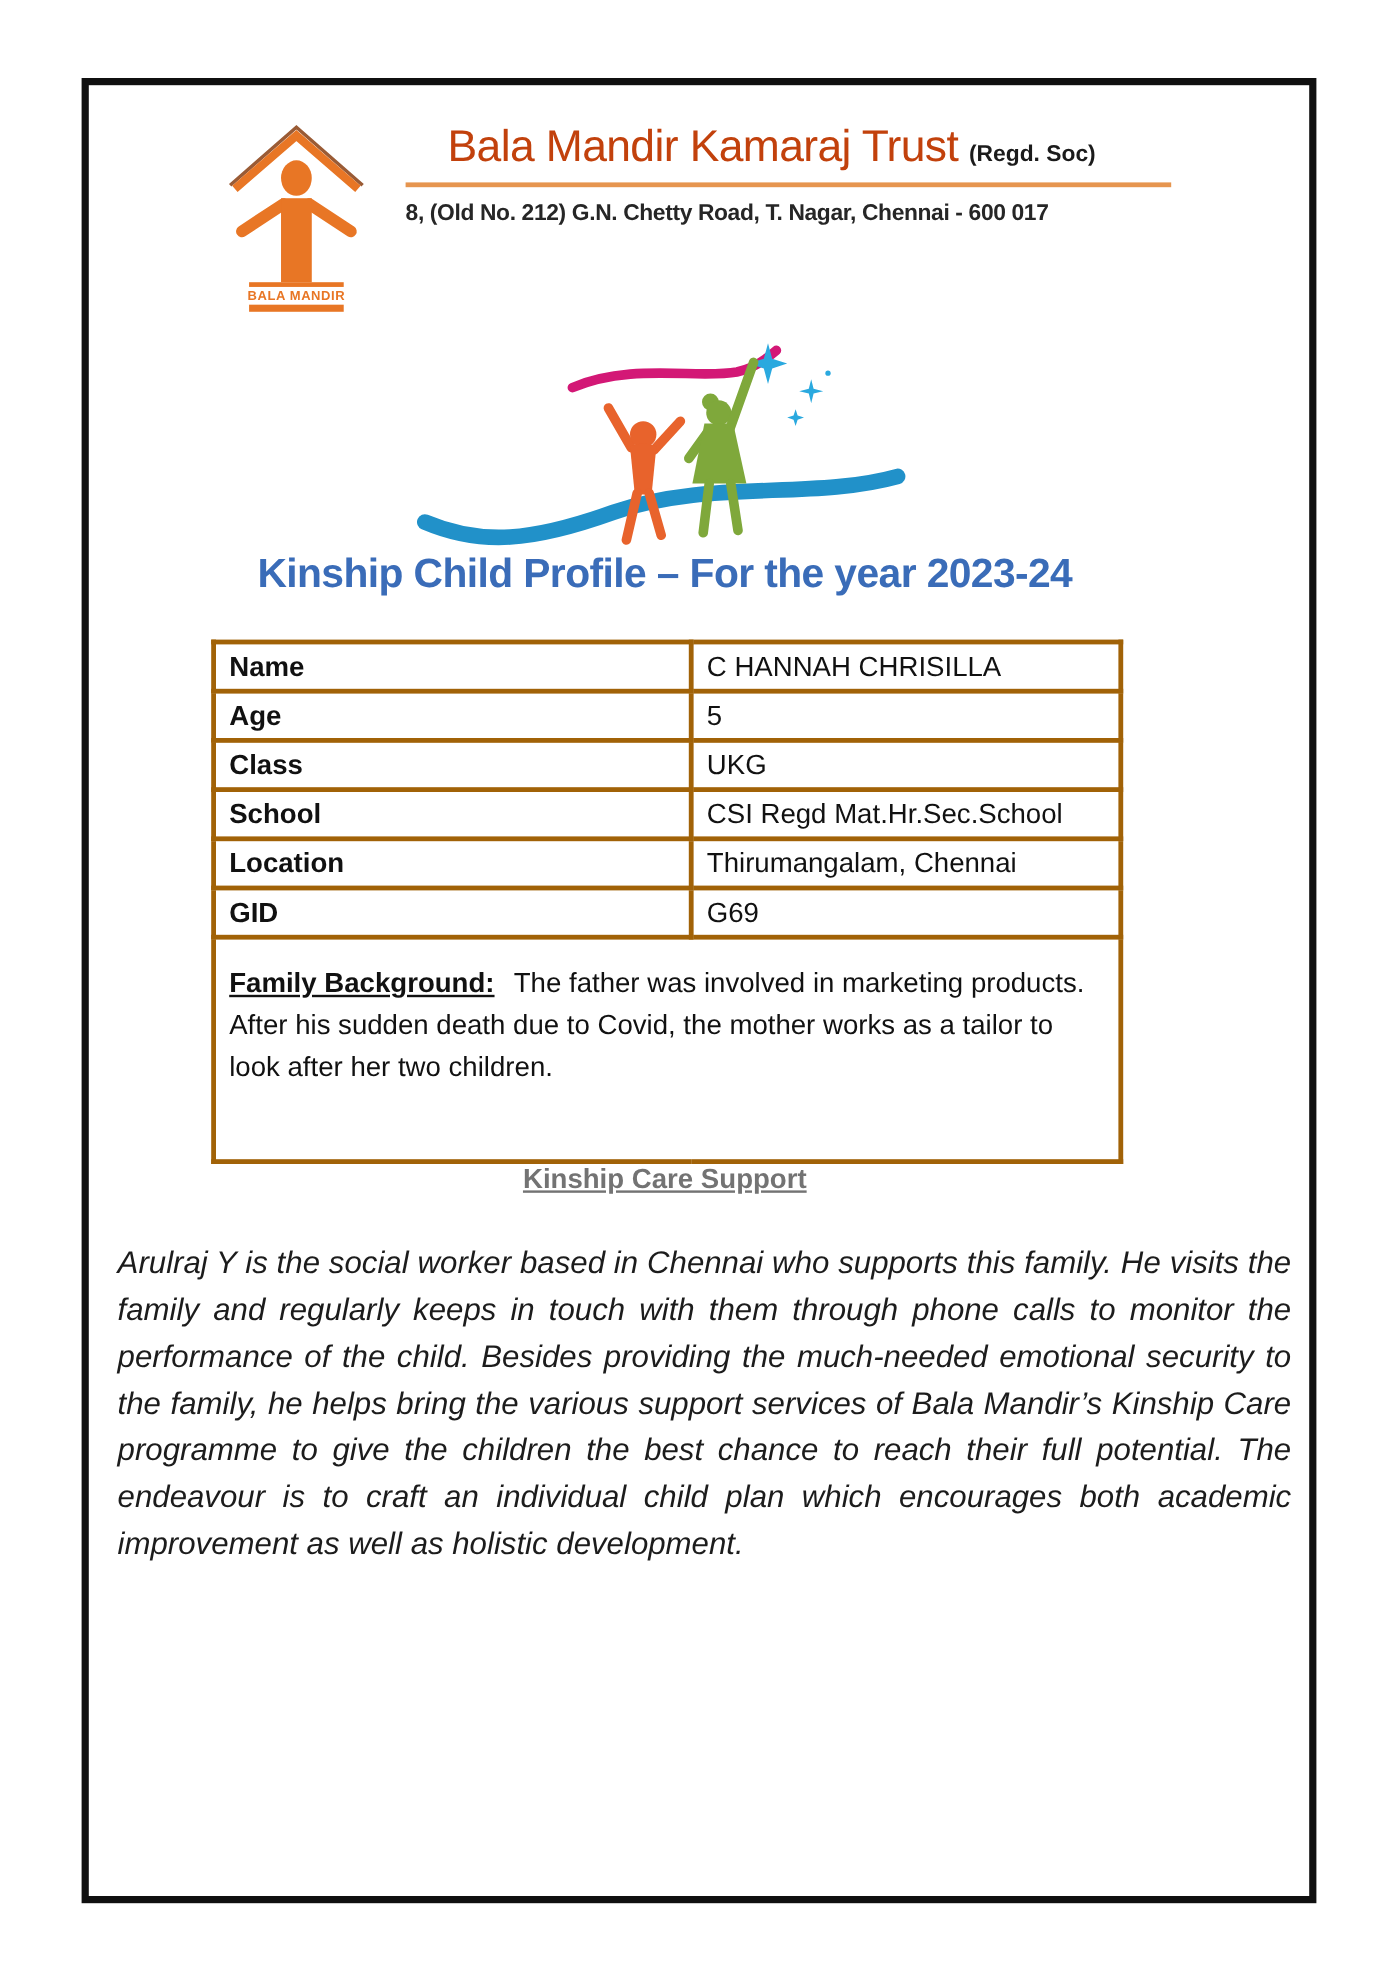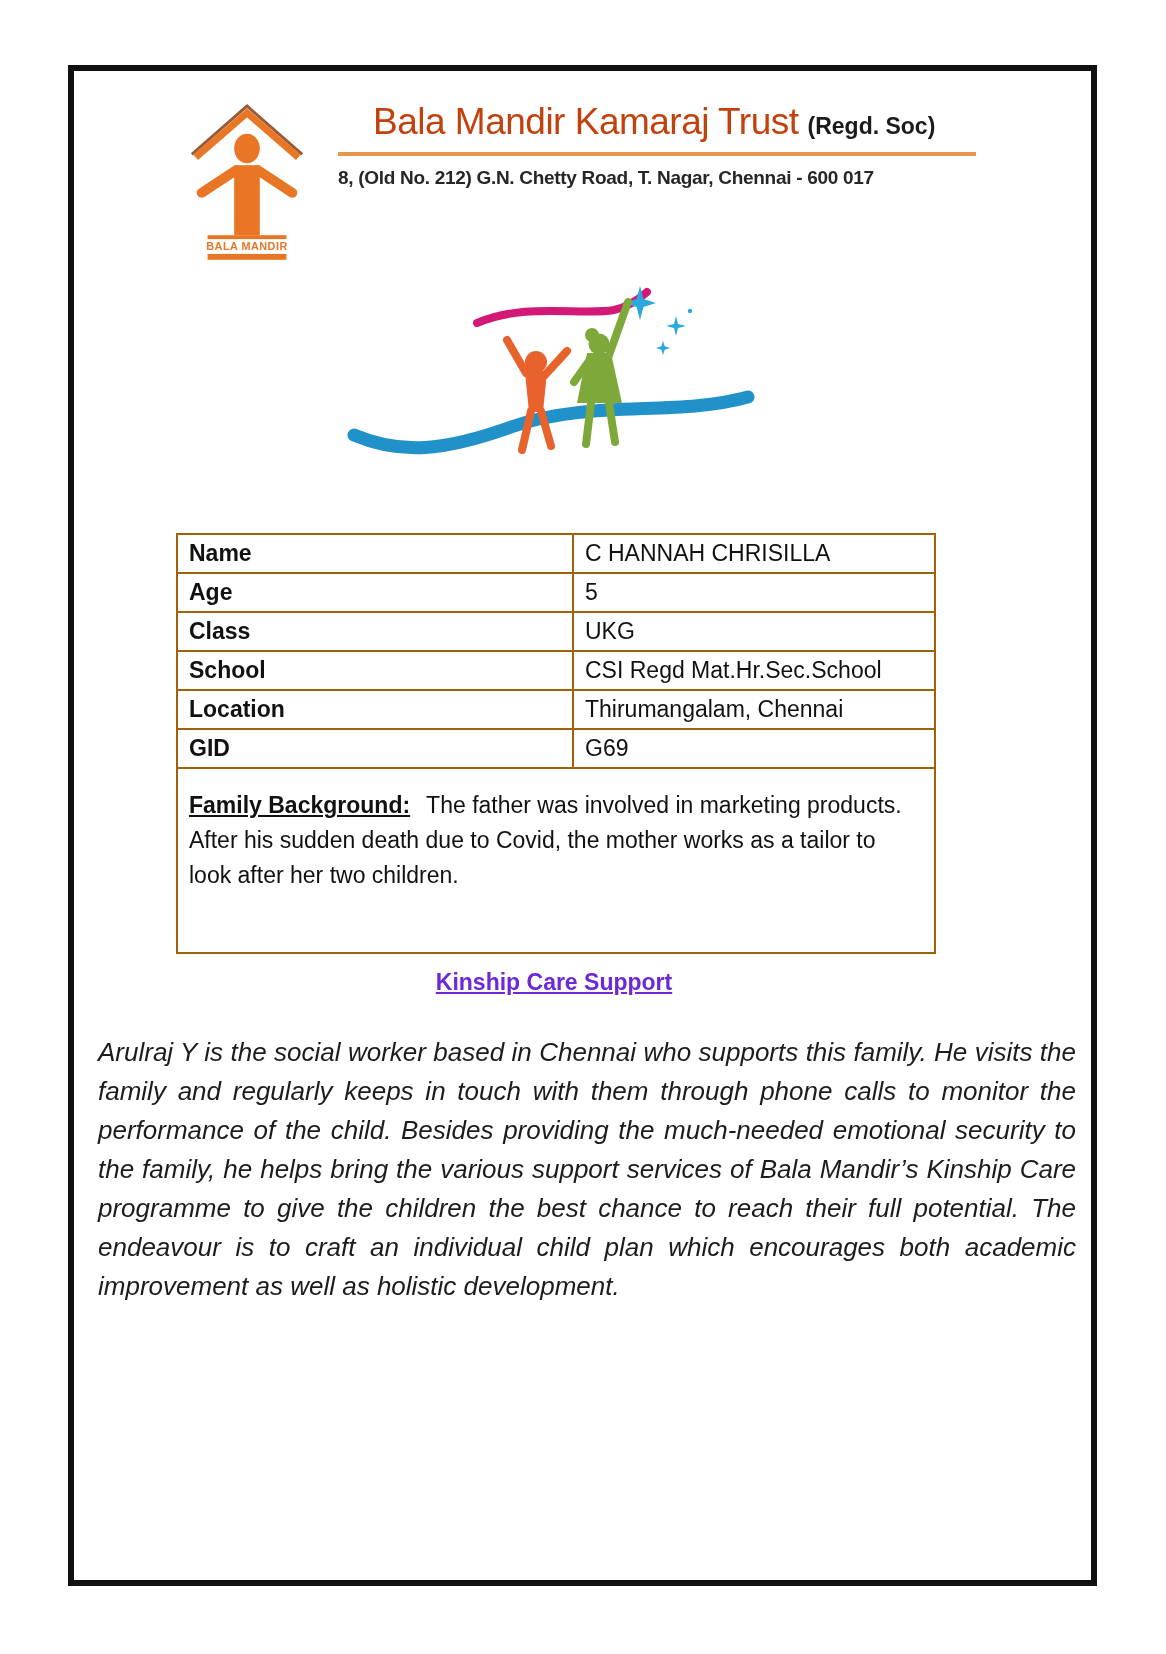--- a/index.html
+++ b/index.html
@@ -11,21 +11,21 @@
   .frame{
     position:absolute; left:68px; top:65px; width:1017px; height:1509px;
     border:6px solid #101010; background:#ffffff;
   }
   
   .org-header{position:absolute; left:104px; top:24px; display:flex; align-items:flex-start;}
   .org-logo{width:138px; height:166px; flex:0 0 auto;}
   .org-text{margin-left:22px; padding-top:6px;}
   .org-name-row{display:flex; align-items:baseline; white-space:nowrap;}
   .org-name{font-size:37px; font-weight:normal; letter-spacing:-0.5px; color:#c2410c;margin-left:35px;}
-  .org-suffix{font-size:23px; font-weight:bold; margin-left:9px; color:#1b1b1b;}
+  .org-suffix{font-size:19px; font-weight:bold; margin-left:9px; color:#1b1b1b;}
   .org-divider{height:4px; background:var(--divider_orange,#E6954F); margin:9px 0 8px 0; width:638px;}
   .org-line{font-size:19px; font-weight:bold; letter-spacing:-0.3px; line-height:27px; color:#262626; white-space:pre;}
   
   .children-logo{position:absolute; left:272px; top:214px; width:410px; height:195px;}
   .wave-blue{stroke:var(--swoosh_blue,#2191C9); fill:none; stroke-linecap:round;}
   .wave-pink{stroke:var(--pink,#D31876); fill:none; stroke-linecap:round;}
   .f-star{fill:var(--star_blue,#2AA9DF);}
   .f-co{fill:var(--child_orange,#E8632C);}
   .s-co{stroke:var(--child_orange,#E8632C); fill:none; stroke-linecap:round;}
   .f-green{fill:var(--green,#7FA83B);}
@@ -38,34 +38,34 @@
     position:absolute; left:0; top:388px; width:960px; margin:0;
     text-align:center; font-size:34px; font-weight:bold;
     color:var(--title_blue,#3A6CB8); letter-spacing:-0.5px;
   }
   
   .profile-table{
     position:absolute; left:102px; top:462px; width:760px;
     border-collapse:collapse; table-layout:fixed;
   }
   .profile-table td{
-    border:2px solid #a16207; font-size:23px; padding:2px 11px; height:33px;
+    border:4px solid #a16207; font-size:23px; padding:2px 11px; height:33px;
     vertical-align:middle; color:#111; overflow:hidden; white-space:nowrap;
   }
   .profile-table td.lbl{font-weight:bold; width:372px;}
   .profile-table td.fb-cell{
     height:162px; vertical-align:top; padding-top:19px; white-space:normal;
     line-height:35px; font-size:23px;
   }
   .fb-label{font-weight:bold; text-decoration:underline; margin-right:16px;}
   
   .section-heading{
     position:absolute; left:0; top:898px; width:960px; margin:0;
     text-align:center; font-size:23px; font-weight:bold; text-decoration:underline;
-    color:#6d28d9;
+    color:#737373;
   }
   .support-para{
     position:absolute; left:24px; top:962px; width:978px; margin:0;
     font-size:26px; font-style:italic; line-height:39px;
     text-align:justify; color:#1c1c1c;
   }
   .support-para .lead{font-weight:normal;}
 </style>
 </head>
 <body>
@@ -116,20 +116,21 @@
         <circle class="f-green" cx="246" cy="50" r="7"></circle>
         <circle class="f-green" cx="253" cy="59" r="10.5"></circle>
         <path class="s-green" d="M262 73 L282 17" stroke-width="8"></path>
         <path class="s-green" d="M243 76 L228 97" stroke-width="8"></path>
         <path class="f-green" d="M241 68 L265 68 L276 118 L231 118 Z"></path>
         <path class="s-green" d="M245 118 L240 159" stroke-width="8"></path>
         <path class="s-green" d="M263 118 L269 157" stroke-width="8"></path>
       </g>
     </svg>
 
+    <h1 class="doc-title">Kinship Child Profile – For the year 2023-24</h1>
 
     <table class="profile-table">
       <tbody>
         <tr>
           <td class="lbl">Name</td>
           <td class="val">C HANNAH CHRISILLA</td>
         </tr>
         <tr>
           <td class="lbl">Age</td>
           <td class="val">5</td>

